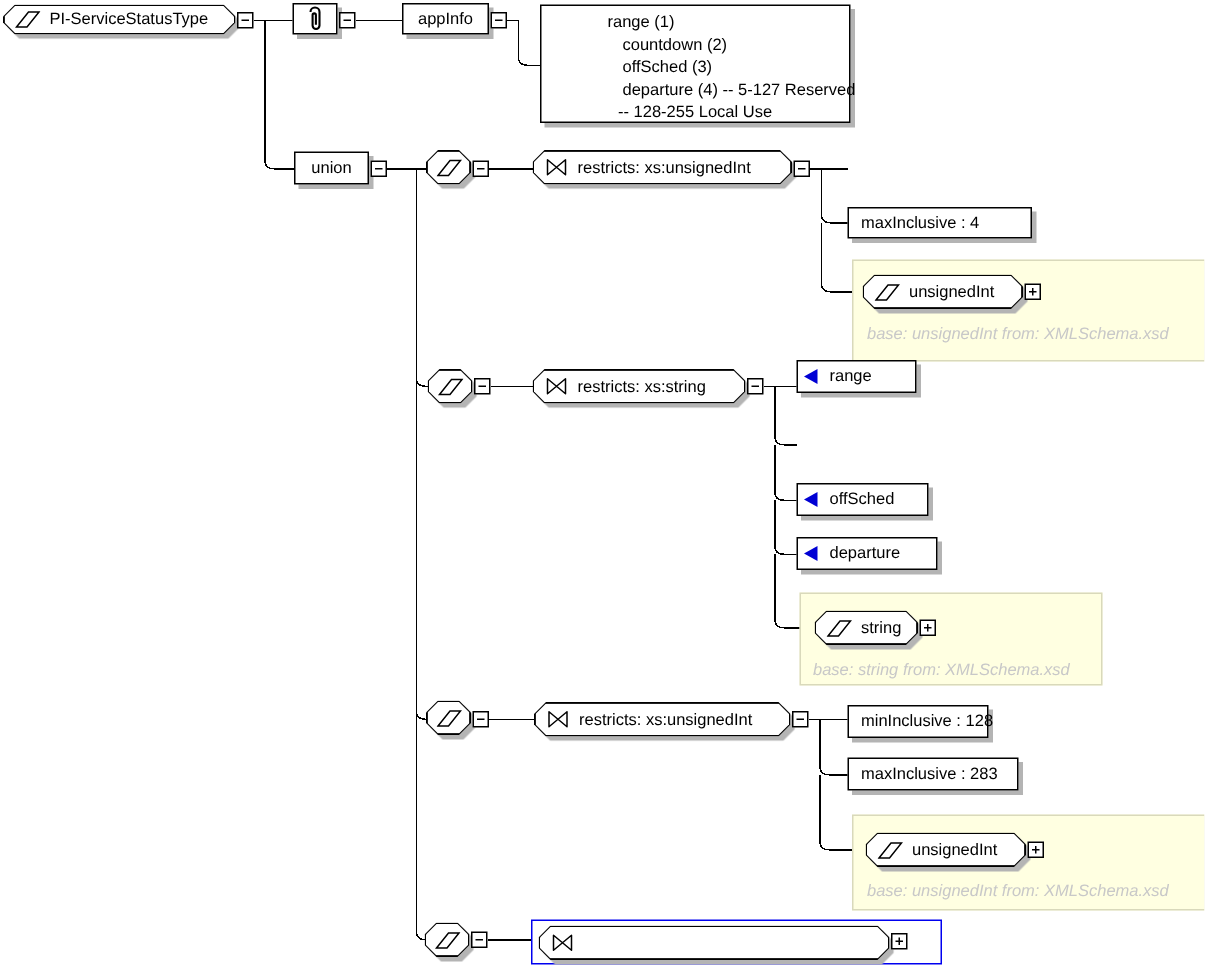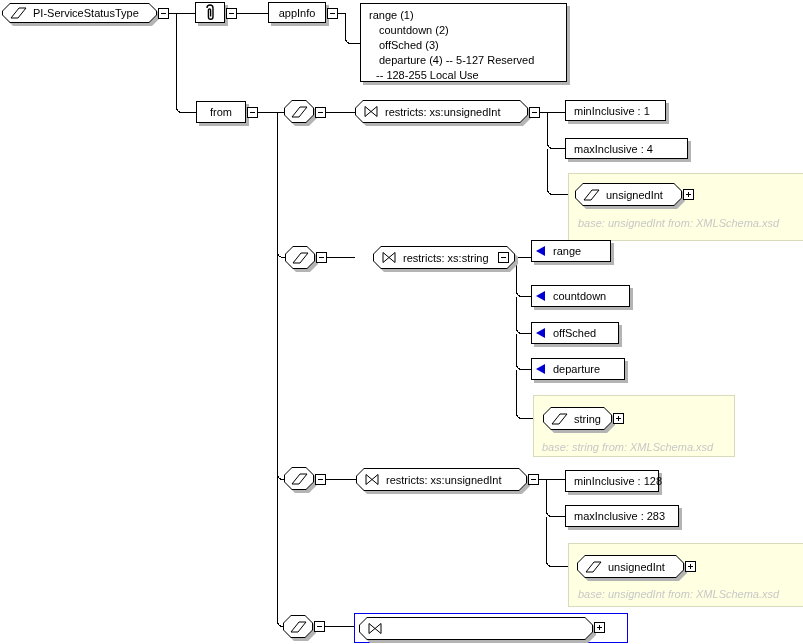--- a/index.html
+++ b/index.html
@@ -25,21 +25,21 @@
   .rbox.ctr{justify-content:center;}
   .rbox.padl{padding-left:8px;}
 
   
   .ybox{position:absolute;background:#ffffe1;border:1px solid #d9d9bb;box-sizing:border-box;}
   .note{position:absolute;color:#c8c8c8;white-space:nowrap;font-style:italic;}
 
   
   .annbox{position:absolute;background:#fff;border:1px solid #000;box-shadow:3px 3px 0 #b4b4b4;
     box-sizing:border-box;padding:4px 8px;}
-  .doc-line{display:block;line-height:15px;white-space:nowrap;}
+  .doc-line{display:block;line-height:15px;white-space:nowrap;margin-left:36px;}
 
   
   .tog{position:absolute;width:11px;height:11px;background:#fff;border:1px solid #000;box-sizing:border-box;}
   .tog::before{content:"";position:absolute;left:2px;right:2px;top:4px;height:1px;background:#000;}
   .tog.plus::after{content:"";position:absolute;top:2px;bottom:2px;left:4px;width:1px;background:#000;}
 
   
   .enum-tri{width:0;height:0;border-top:5px solid transparent;border-bottom:5px solid transparent;
     border-right:9px solid #0000d4;margin:0 8px 0 4px;flex:0 0 auto;}
 
@@ -118,21 +118,21 @@
 
   <div class="annbox" style="left:360px;top:3px;width:207px;height:79px">
     <span class="doc-line">range (1)</span>
     <span class="doc-line" style="padding-left:10px">countdown (2)</span>
     <span class="doc-line" style="padding-left:10px">offSched (3)</span>
     <span class="doc-line" style="padding-left:10px">departure (4) -- 5-127 Reserved</span>
     <span class="doc-line" style="padding-left:7px">-- 128-255 Local Use</span>
   </div>
 
   <div class="rbox ctr" style="left:196px;top:101px;width:50px;height:22px">
-    <span class="lbl">from</span>
+    <span class="lbl">union</span>
   </div>
   <div class="tog" style="left:247px;top:107px"></div>
 
   <div class="oct ctr" style="left:284px;top:100px;width:30px;height:23px">
     <div class="ob"></div>
       <div class="of"></div>
     <div class="oc">
       <span class="icon">
         <svg width="17" height="14">
             <polygon points="1,12 9,2 16,2 8,12" fill="#fff" stroke="#000"></polygon>
@@ -149,23 +149,20 @@
       <span class="icon">
         <svg width="16" height="13">
             <path d="M2,1.5 L14,11.5 L14,1.5 L2,11.5 Z" fill="#fff" stroke="#000" stroke-linejoin="round"></path>
           </svg>
       </span>
       <span class="lbl">restricts: xs:unsignedInt</span>
     </div>
   </div>
   <div class="tog" style="left:529px;top:107px"></div>
 
-  <div class="rbox padl" style="left:565px;top:100px;width:101px;height:21px">
-    <span class="lbl">minInclusive : 1</span>
-  </div>
   <div class="rbox padl" style="left:565px;top:138px;width:123px;height:21px">
     <span class="lbl">maxInclusive : 4</span>
   </div>
 
   <div class="oct" style="left:575px;top:183px;width:107px;height:23px">
     <div class="ob"></div>
       <div class="of"></div>
     <div class="oc">
       <span class="icon">
         <svg width="17" height="14">
@@ -183,42 +180,38 @@
     <div class="oc">
       <span class="icon">
         <svg width="17" height="14">
             <polygon points="1,12 9,2 16,2 8,12" fill="#fff" stroke="#000"></polygon>
           </svg>
       </span>
     </div>
   </div>
   <div class="tog" style="left:316px;top:252px"></div>
 
-  <div class="oct" style="left:373px;top:246px;width:142px;height:23px">
+  <div class="oct" style="left:355px;top:246px;width:142px;height:23px">
     <div class="ob"></div>
       <div class="of"></div>
     <div class="oc">
       <span class="icon">
         <svg width="16" height="13">
             <path d="M2,1.5 L14,11.5 L14,1.5 L2,11.5 Z" fill="#fff" stroke="#000" stroke-linejoin="round"></path>
           </svg>
       </span>
       <span class="lbl">restricts: xs:string</span>
     </div>
   </div>
   <div class="tog" style="left:498px;top:252px"></div>
 
   <div class="rbox" style="left:531px;top:240px;width:80px;height:22px">
     <span class="enum-tri"></span>
     <span class="lbl">range</span>
   </div>
-  <div class="rbox" style="left:531px;top:285px;width:99px;height:22px">
-    <span class="enum-tri"></span>
-    <span class="lbl">countdown</span>
-  </div>
   <div class="rbox" style="left:531px;top:322px;width:88px;height:22px">
     <span class="enum-tri"></span>
     <span class="lbl">offSched</span>
   </div>
   <div class="rbox" style="left:531px;top:358px;width:94px;height:22px">
     <span class="enum-tri"></span>
     <span class="lbl">departure</span>
   </div>
 
   <div class="oct" style="left:543px;top:407px;width:69px;height:23px">

